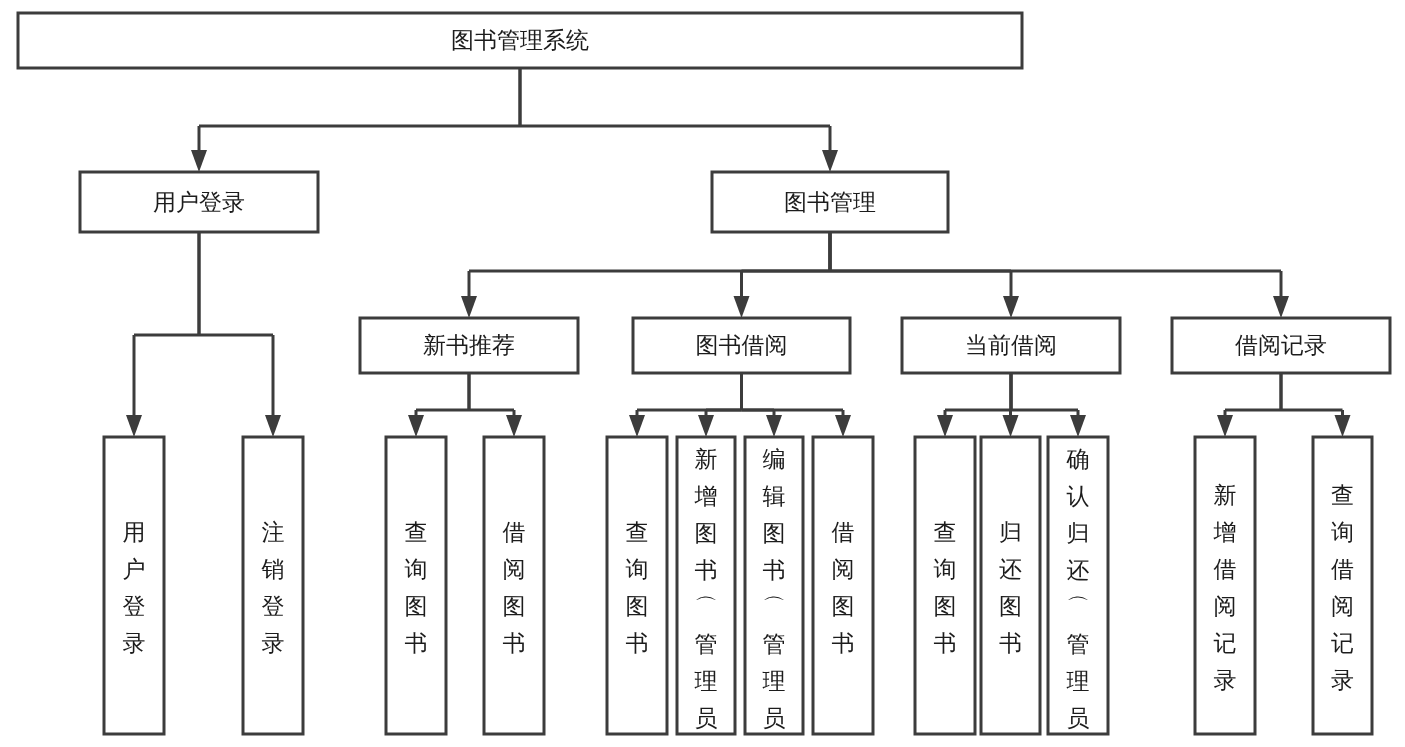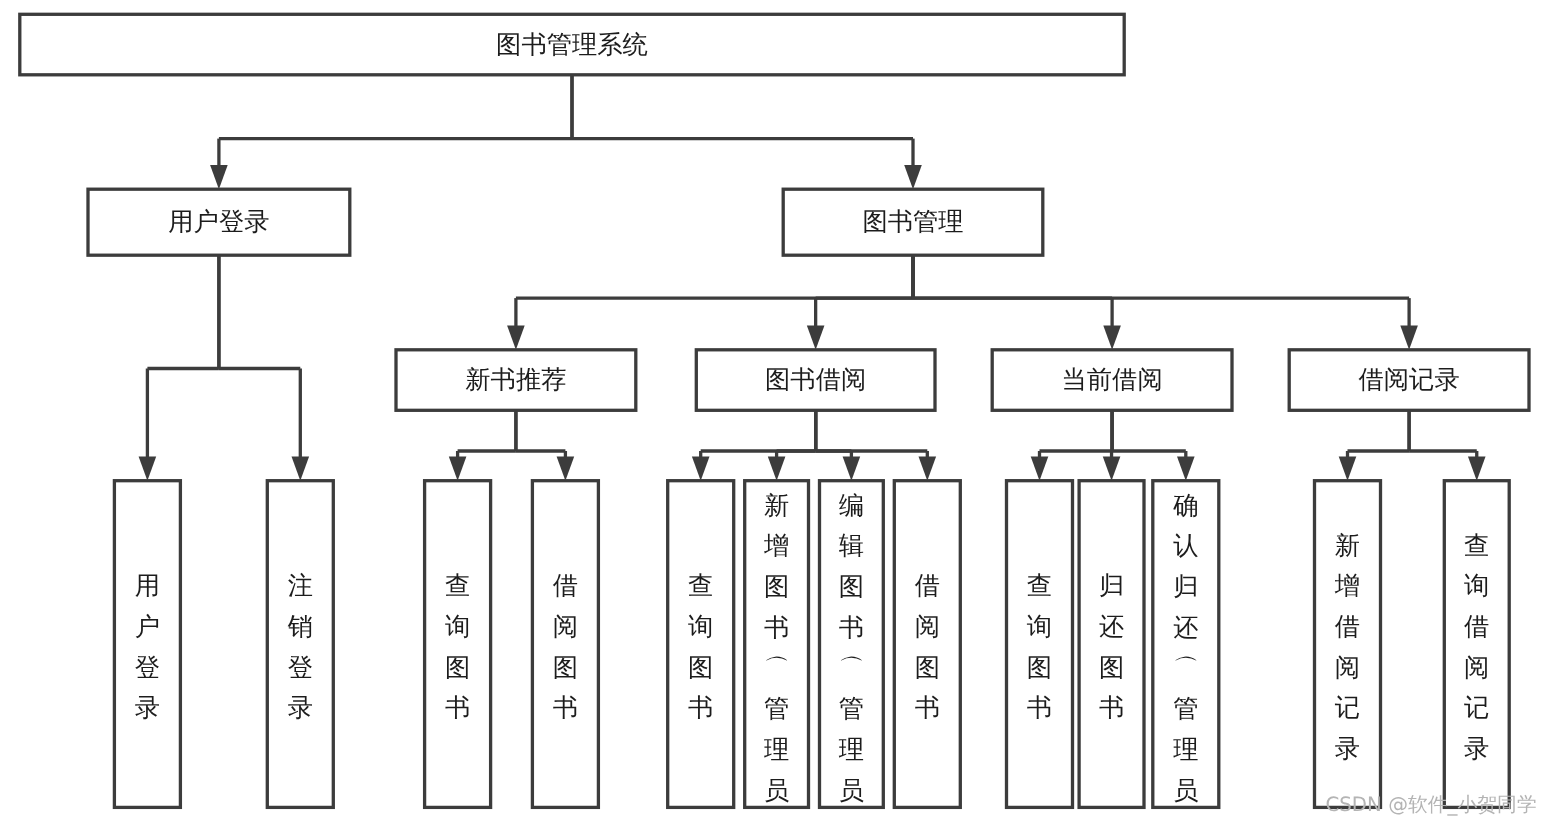--- a/index.html
+++ b/index.html
@@ -263,14 +263,13 @@
         <g>
           <rect class="node-box" x="1195" y="437" width="60" height="297"></rect>
           <text class="node-label-vertical" x="1225" y="503.36"><tspan x="1225" dy="0">新</tspan><tspan x="1225" dy="37">增</tspan><tspan x="1225" dy="37">借</tspan><tspan x="1225" dy="37">阅</tspan><tspan x="1225" dy="37">记</tspan><tspan x="1225" dy="37">录</tspan></text>
         </g>
         <g>
           <rect class="node-box" x="1313" y="437" width="59" height="297"></rect>
           <text class="node-label-vertical" x="1342.5" y="503.36"><tspan x="1342.5" dy="0">查</tspan><tspan x="1342.5" dy="37">询</tspan><tspan x="1342.5" dy="37">借</tspan><tspan x="1342.5" dy="37">阅</tspan><tspan x="1342.5" dy="37">记</tspan><tspan x="1342.5" dy="37">录</tspan></text>
         </g>
       </g>
   </svg>
-  <div class="watermark">CSDN @软件_小贺同学</div>
 </div>
 
 </body></html>

